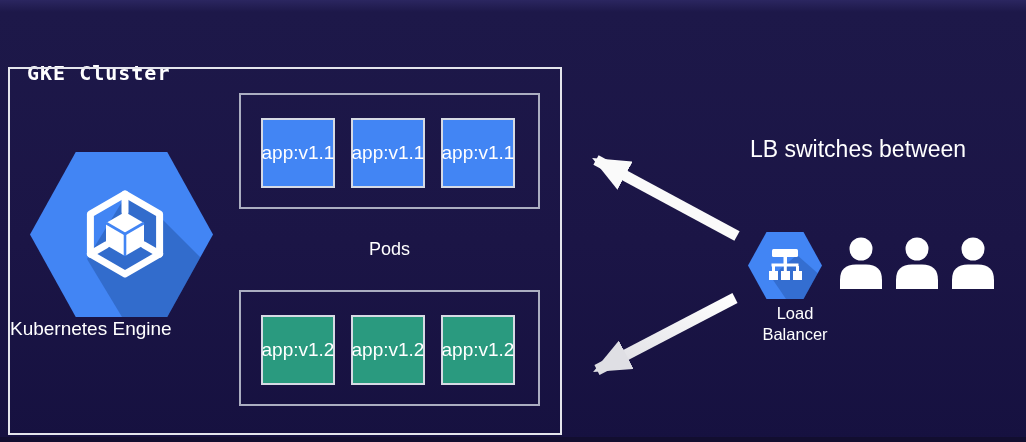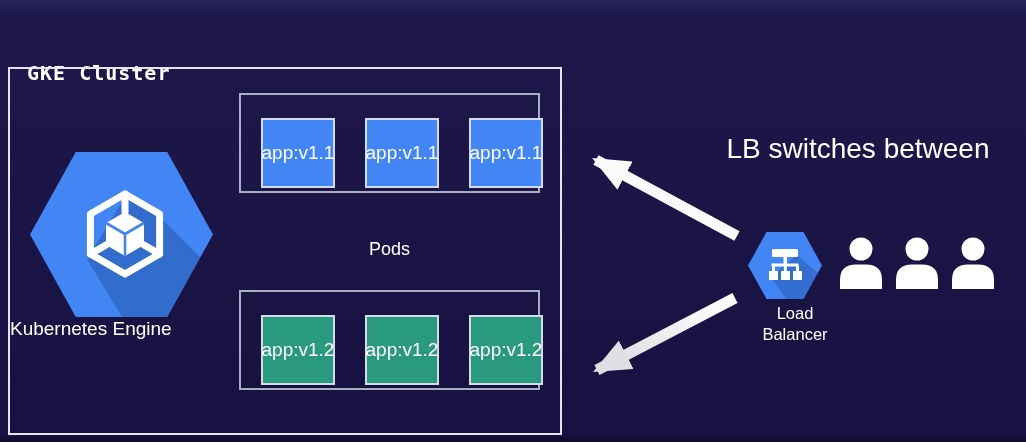--- a/index.html
+++ b/index.html
@@ -19,23 +19,23 @@
 
   .cluster-box {
     position:absolute; left:8px; top:67px; width:554px; height:368px;
     border:2px solid #e4e5ec;
   }
 
   .gke-icon { position:absolute; left:20px; top:83px; }
   .engine-label { position:absolute; left:0; top:249px; width:265px; text-align:left; font-size:19px; }
 
   .pods-box {
-    position:absolute; left:229px; width:301px; height:100px;
+    position:absolute; left:229px; width:301px; height:116px;
     border:2px solid #abaec1;
-    display:flex; gap:30px; padding:23px 0 0 20px;
+    display:flex; gap:16px; padding:23px 0 0 20px;
   }
   .pods-box.top { top:24px; }
   .pods-box.bottom { top:221px; }
 
   .pod {
     width:74px; height:70px; border:2px solid #d6dae4;
     display:flex; align-items:center; justify-content:center;
     font-size:19px; color:#fff; flex:0 0 auto;
   }
   .pod.blue  { background:#4285f4; }
@@ -44,21 +44,21 @@
   .pods-label { position:absolute; left:229px; top:170px; width:301px; text-align:center; font-size:18px; }
 
   .arrow-upper { position:absolute; left:580px; top:146px; }
   .arrow-lower { position:absolute; left:585px; top:288px; }
 
   .lb-icon { position:absolute; left:748px; top:232px; }
   .lb-label { position:absolute; left:733px; top:303px; width:124px; text-align:center; font-size:16.5px; line-height:21px; }
 
   .users-group { position:absolute; left:837px; top:237px; display:flex; gap:8px; }
 
-  .annotation { position:absolute; left:695px; top:136px; width:326px; text-align:center; font-size:28px; line-height:26px; }
+  .annotation { position:absolute; left:695px; top:136px; width:326px; text-align:center; font-size:23px; line-height:26px; }
 </style>
 </head>
 <body>
 
 <div class="canvas">
 
   <div class="title">GKE Cluster</div>
 
   <div class="cluster-box">
 

